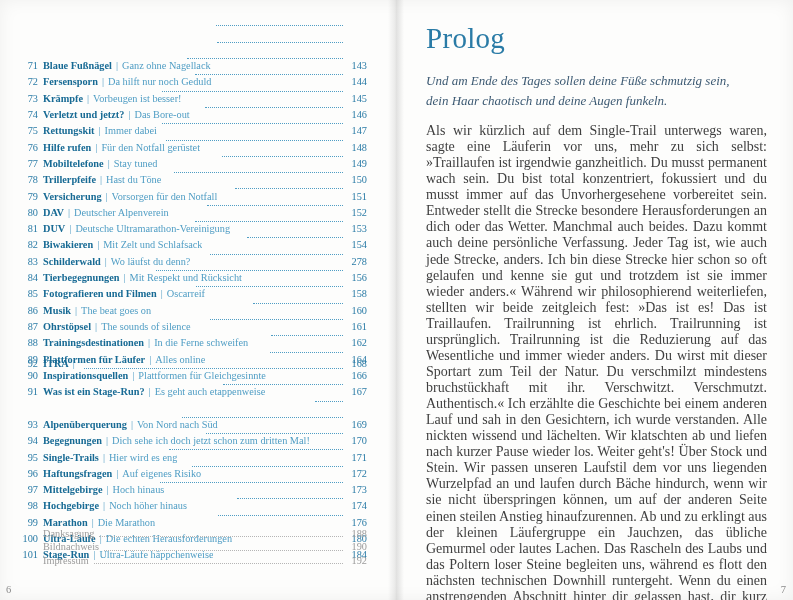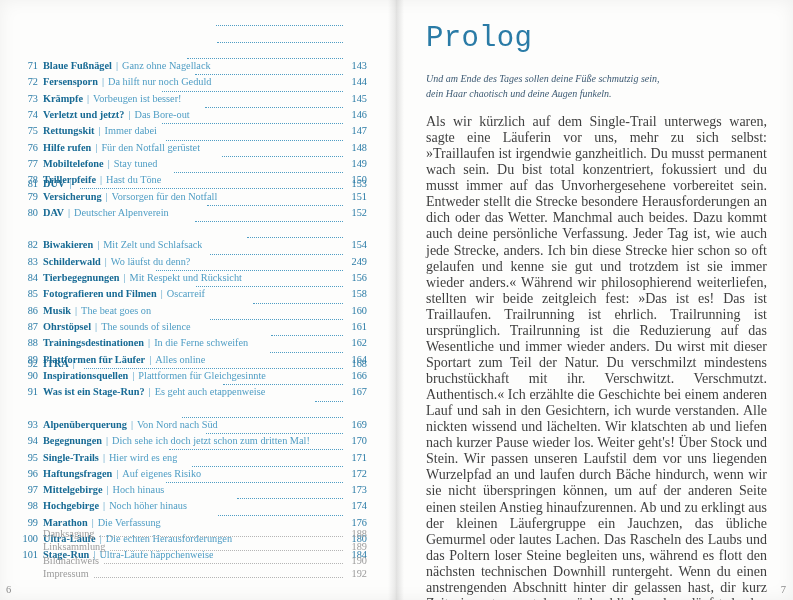--- a/index.html
+++ b/index.html
@@ -42,26 +42,26 @@
   ul.appendix{margin-top:8px;margin-left:27px;}
   ul.appendix li.row{height:13.6px;line-height:13.6px;}
   .atitle{color:var(--appendix);flex:0 0 auto;}
   .leader.gray{border-bottom-color:#b5b5b5;}
   .pagenum.gray{color:var(--appendix);}
   .folio{position:absolute;bottom:5px;font-size:10.5px;color:#8a8a8a;}
   .folio.left-folio{left:6px;}
   .folio.right-folio{right:7px;}
   
   h1.chapter{
-    font-family:Liberation Mono, monospace;
+    font-family:Liberation Serif, serif;
     font-size:29px;font-weight:400;color:var(--accent);
     margin:6px 0 16px 0;letter-spacing:0.3px;
   }
   p.epigraph{
-    font-style:italic;font-size:10px;line-height:1.5;color:#3d5a73;
+    font-style:italic;font-size:13px;line-height:1.5;color:#3d5a73;
     white-space:pre-line;margin-bottom:13px;
   }
   p.bodytext{
     font-size:14px;line-height:1.148;color:var(--body-text);
     text-align:justify;hyphens:auto;-webkit-hyphens:auto;
   }
 </style>
 </head>
 <body>
 
@@ -157,40 +157,41 @@
           <span class="pipe">|</span>
           <span class="subtitle">Deutscher Alpenverein</span>
           <span class="leader"></span>
           <span class="pagenum">152</span>
         </li>
 
         <li class="row">
           <span class="num">81</span>
           <span class="title">DUV</span>
           <span class="pipe">|</span>
+          <span class="subtitle">Deutsche Ultramarathon-Vereinigung</span>
           <span class="leader"></span>
           <span class="pagenum">153</span>
         </li>
 
         <li class="row">
           <span class="num">82</span>
           <span class="title">Biwakieren</span>
           <span class="pipe">|</span>
           <span class="subtitle">Mit Zelt und Schlafsack</span>
           <span class="leader"></span>
           <span class="pagenum">154</span>
         </li>
 
         <li class="row">
           <span class="num">83</span>
           <span class="title">Schilderwald</span>
           <span class="pipe">|</span>
           <span class="subtitle">Wo läufst du denn?</span>
           <span class="leader"></span>
-          <span class="pagenum">249</span>
+          <span class="pagenum">278</span>
         </li>
 
         <li class="row">
           <span class="num">84</span>
           <span class="title">Tierbegegnungen</span>
           <span class="pipe">|</span>
           <span class="subtitle">Mit Respekt und Rücksicht</span>
           <span class="leader"></span>
           <span class="pagenum">156</span>
         </li>
@@ -317,21 +318,21 @@
           <span class="pipe">|</span>
           <span class="subtitle">Noch höher hinaus</span>
           <span class="leader"></span>
           <span class="pagenum">174</span>
         </li>
 
         <li class="row">
           <span class="num">99</span>
           <span class="title">Marathon</span>
           <span class="pipe">|</span>
-          <span class="subtitle">Die Verfassung</span>
+          <span class="subtitle">Die Marathon</span>
           <span class="leader"></span>
           <span class="pagenum">176</span>
         </li>
 
         <li class="row">
           <span class="num">100</span>
           <span class="title">Ultra-Läufe</span>
           <span class="pipe">|</span>
           <span class="subtitle">Die echten Herausforderungen</span>
           <span class="leader"></span>
@@ -349,25 +350,20 @@
       </ol>
 
     <ul class="appendix">
 
         <li class="row">
           <span class="atitle">Danksagung</span>
           <span class="leader gray"></span>
           <span class="pagenum gray">188</span>
         </li>
 
-        <li class="row">
-          <span class="atitle">Linksammlung</span>
-          <span class="leader gray"></span>
-          <span class="pagenum gray">189</span>
-        </li>
 
         <li class="row">
           <span class="atitle">Bildnachweis</span>
           <span class="leader gray"></span>
           <span class="pagenum gray">190</span>
         </li>
 
         <li class="row">
           <span class="atitle">Impressum</span>
           <span class="leader gray"></span>

